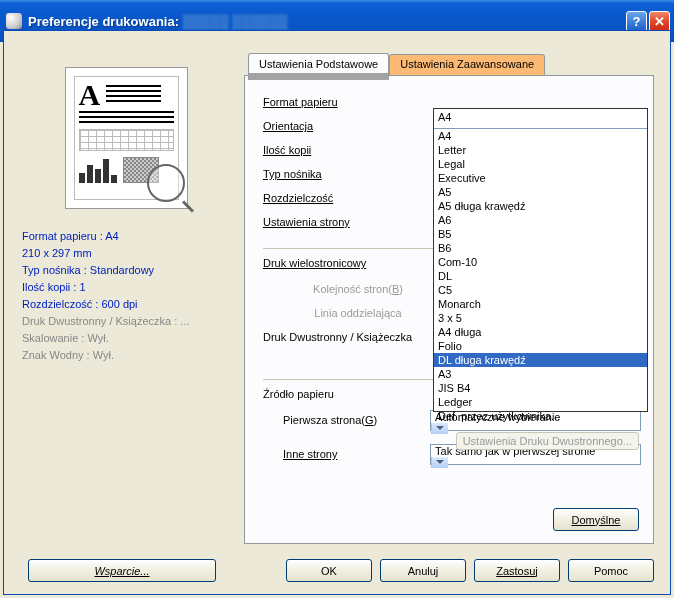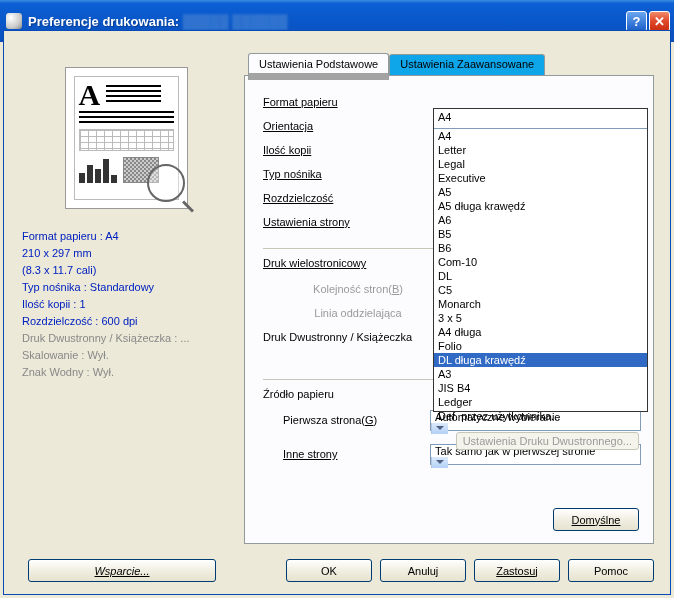--- a/index.html
+++ b/index.html
@@ -97,21 +97,21 @@
 
   .tabs-area {
     position:absolute;
     left: 240px; top: 22px; right: 16px; bottom: 50px;
   }
   .tab-strip { display:flex; margin-left:4px;}
   .tab {
     padding: 3px 10px;
     border:1px solid #919b9c;
     border-bottom:none;
-    background:#0ea5e9;
+    background:#fdba74;
     border-radius:3px 3px 0 0;
     margin-right:0px;
     position:relative;
     top:1px;
   }
   .tab.active {
     background:#fcfcfe;
     border-bottom:7px solid #a3a3a3;
     top:0px;
     padding-top:4px;
@@ -226,21 +226,20 @@
         </div>
       </div>
       <div class="magnifier">
         <div class="mag-circle"></div>
           <div class="mag-handle"></div>
       </div>
     </div>
     <div class="info-list">
       <div class="info-blue">Format papieru : A4</div>
       <div class="info-blue">210 x 297 mm</div>
-      <div class="info-blue">(8.3 x 11.7 cali)</div>
       <div class="info-blue">Typ nośnika : Standardowy</div>
       <div class="info-blue">Ilość kopii : 1</div>
       <div class="info-blue">Rozdzielczość : 600 dpi</div>
       <div class="info-gray">Druk Dwustronny / Książeczka : ...</div>
       <div class="info-gray">Skalowanie : Wył.</div>
       <div class="info-gray">Znak Wodny : Wył.</div>
     </div>
   </div>
 
   <div class="tabs-area">

